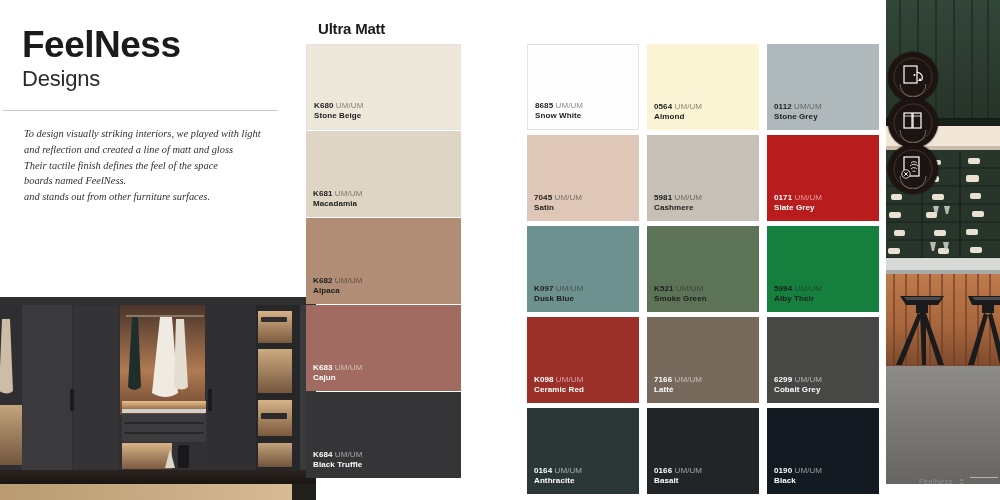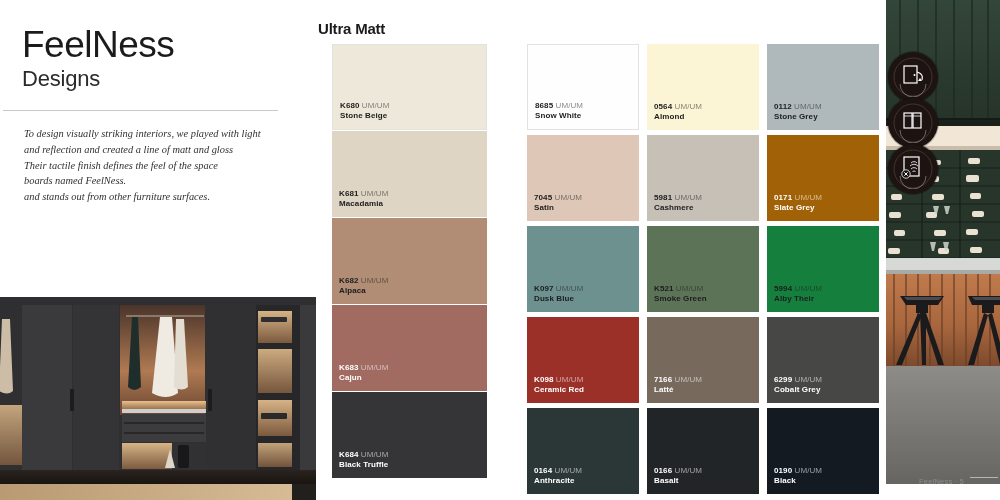--- a/index.html
+++ b/index.html
@@ -3,34 +3,34 @@
 <meta charset="utf-8">
 <style>
   * { margin:0; padding:0; box-sizing:border-box; }
   html,body { width:1000px; height:500px; overflow:hidden; background:#ffffff;
               font-family:"Liberation Sans", sans-serif; }
   #page { position:relative; width:1000px; height:500px; background:#fff; }
 
   
   #left-panel { position:absolute; left:0; top:0; width:316px; height:500px; background:#fff; }
   #title-block { position:absolute; left:22px; top:26px; width:272px; }
-  #brand-title { font-size:37px; font-weight:normal; color:#1b1b1b; letter-spacing:-0.5px; line-height:1.05; }
+  #brand-title { font-size:37px; font-weight:bold; color:#1b1b1b; letter-spacing:-0.5px; line-height:1.05; }
   #brand-sub { font-size:22px; font-weight:400; color:#2a2a2a; letter-spacing:-0.2px; line-height:1.15; margin-top:1px; }
   #title-rule { position:absolute; left:3px; top:110px; width:275px; height:1px; background:#c9c9c9; }
   #intro-text { position:absolute; left:24px; top:126px; width:262px; font-size:10.4px;
                 font-style:italic; color:#303030; line-height:1.52; }
   #intro-text p { margin:0;font-family:Liberation Serif, serif; }
 
   
   #wardrobe-photo { position:absolute; left:0; top:297px; width:316px; height:203px; overflow:hidden; }
 
   
   #umatt-heading { position:absolute; left:318px; top:20px; font-size:15px; font-weight:bold;
                    color:#1b1b1b; letter-spacing:-0.2px; }
-  #umatt-column { position:absolute; left:332px; top:44px; width:141px; }
+  #umatt-column { position:absolute; left:306px; top:44px; width:141px; }
   .um-swatch { position:relative; width:155px; height:86px; margin-bottom:1px; }
 
   
   #matt-grid { position:absolute; left:527px; top:44px; width:354px; }
   .grid-row { display:flex; gap:8px; margin-bottom:5px;align-items:flex-end; }
   .grid-swatch { position:relative; width:112px; height:86px; }
 
   
   .sw-label { position:absolute; left:7px; bottom:7px; line-height:1.32; }
   .sw-code { font-size:8px; font-weight:bold; letter-spacing:0.1px; }
@@ -213,21 +213,21 @@
           <div class="sw-code"><span>7045</span> <span class="um">UM/UM</span></div>
           <div class="sw-name">Satin</div>
         </div>
       </div>
       <div class="grid-swatch" style="background:#C6C0B6">
         <div class="sw-label dark-text">
           <div class="sw-code"><span>5981</span> <span class="um">UM/UM</span></div>
           <div class="sw-name">Cashmere</div>
         </div>
       </div>
-      <div class="grid-swatch" style="background:#a16207">
+      <div class="grid-swatch" style="background:#b91c1c">
         <div class="sw-label light-text">
           <div class="sw-code"><span>0171</span> <span class="um">UM/UM</span></div>
           <div class="sw-name">Slate Grey</div>
         </div>
       </div>
     </div>
 
     <div class="grid-row">
       <div class="grid-swatch" style="background:#6D918F">
         <div class="sw-label dark-text">

